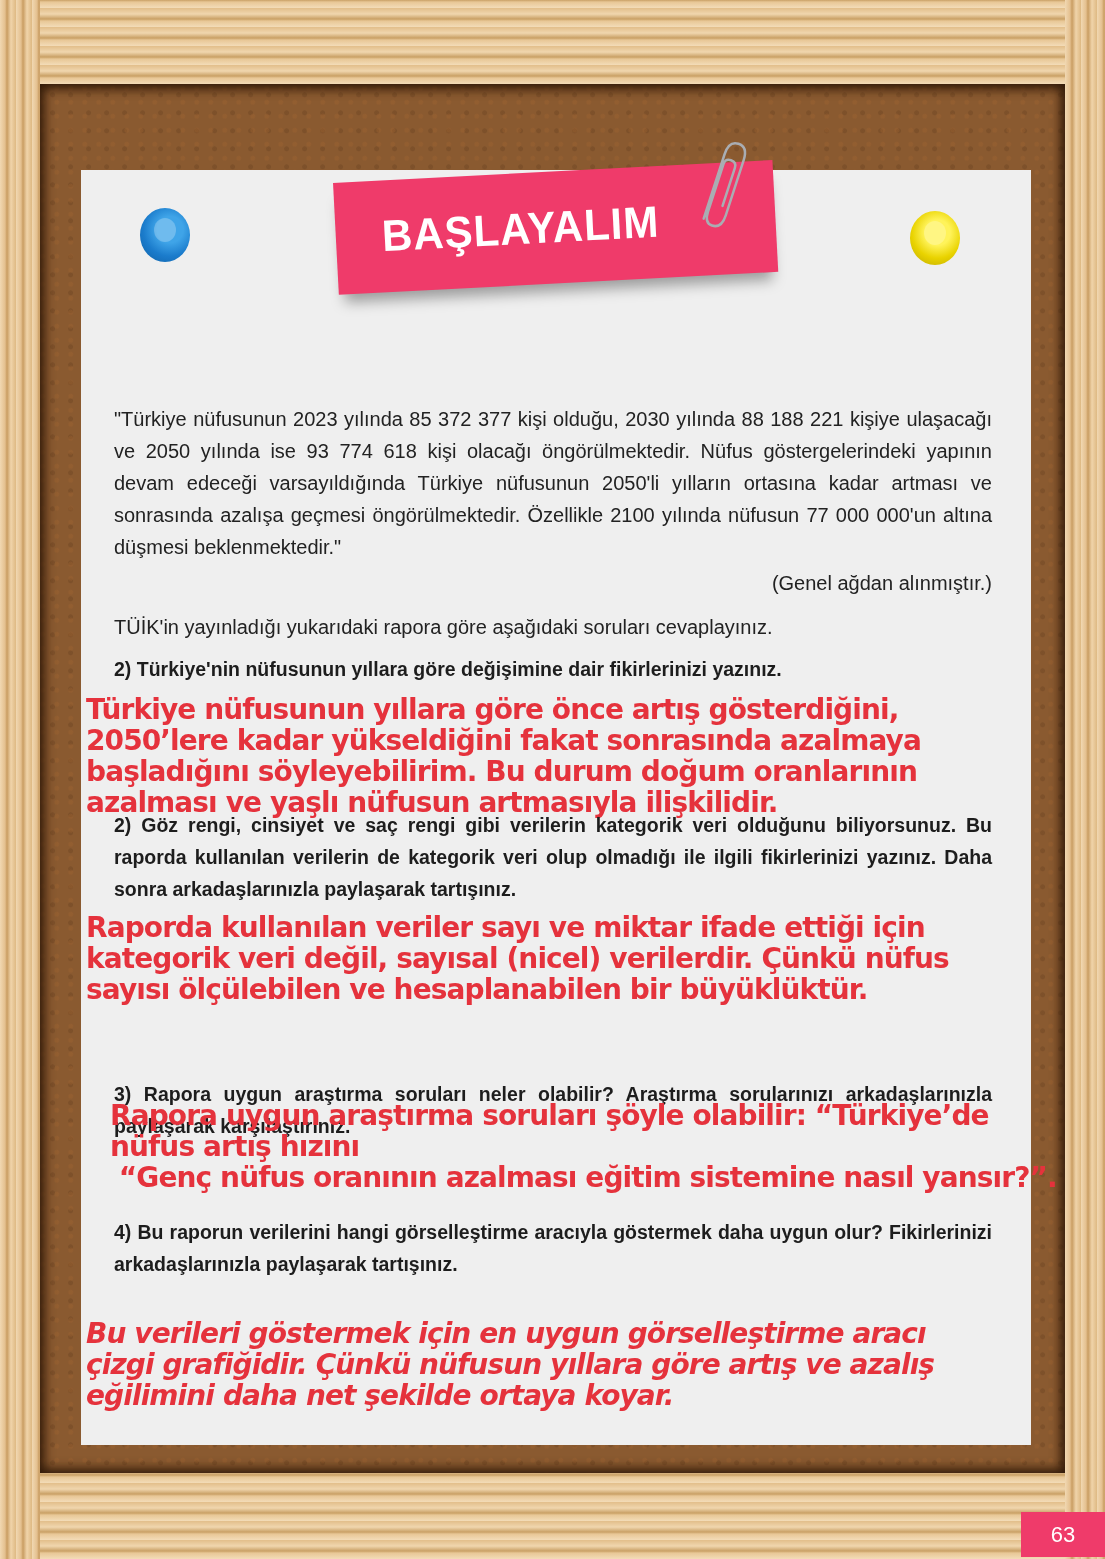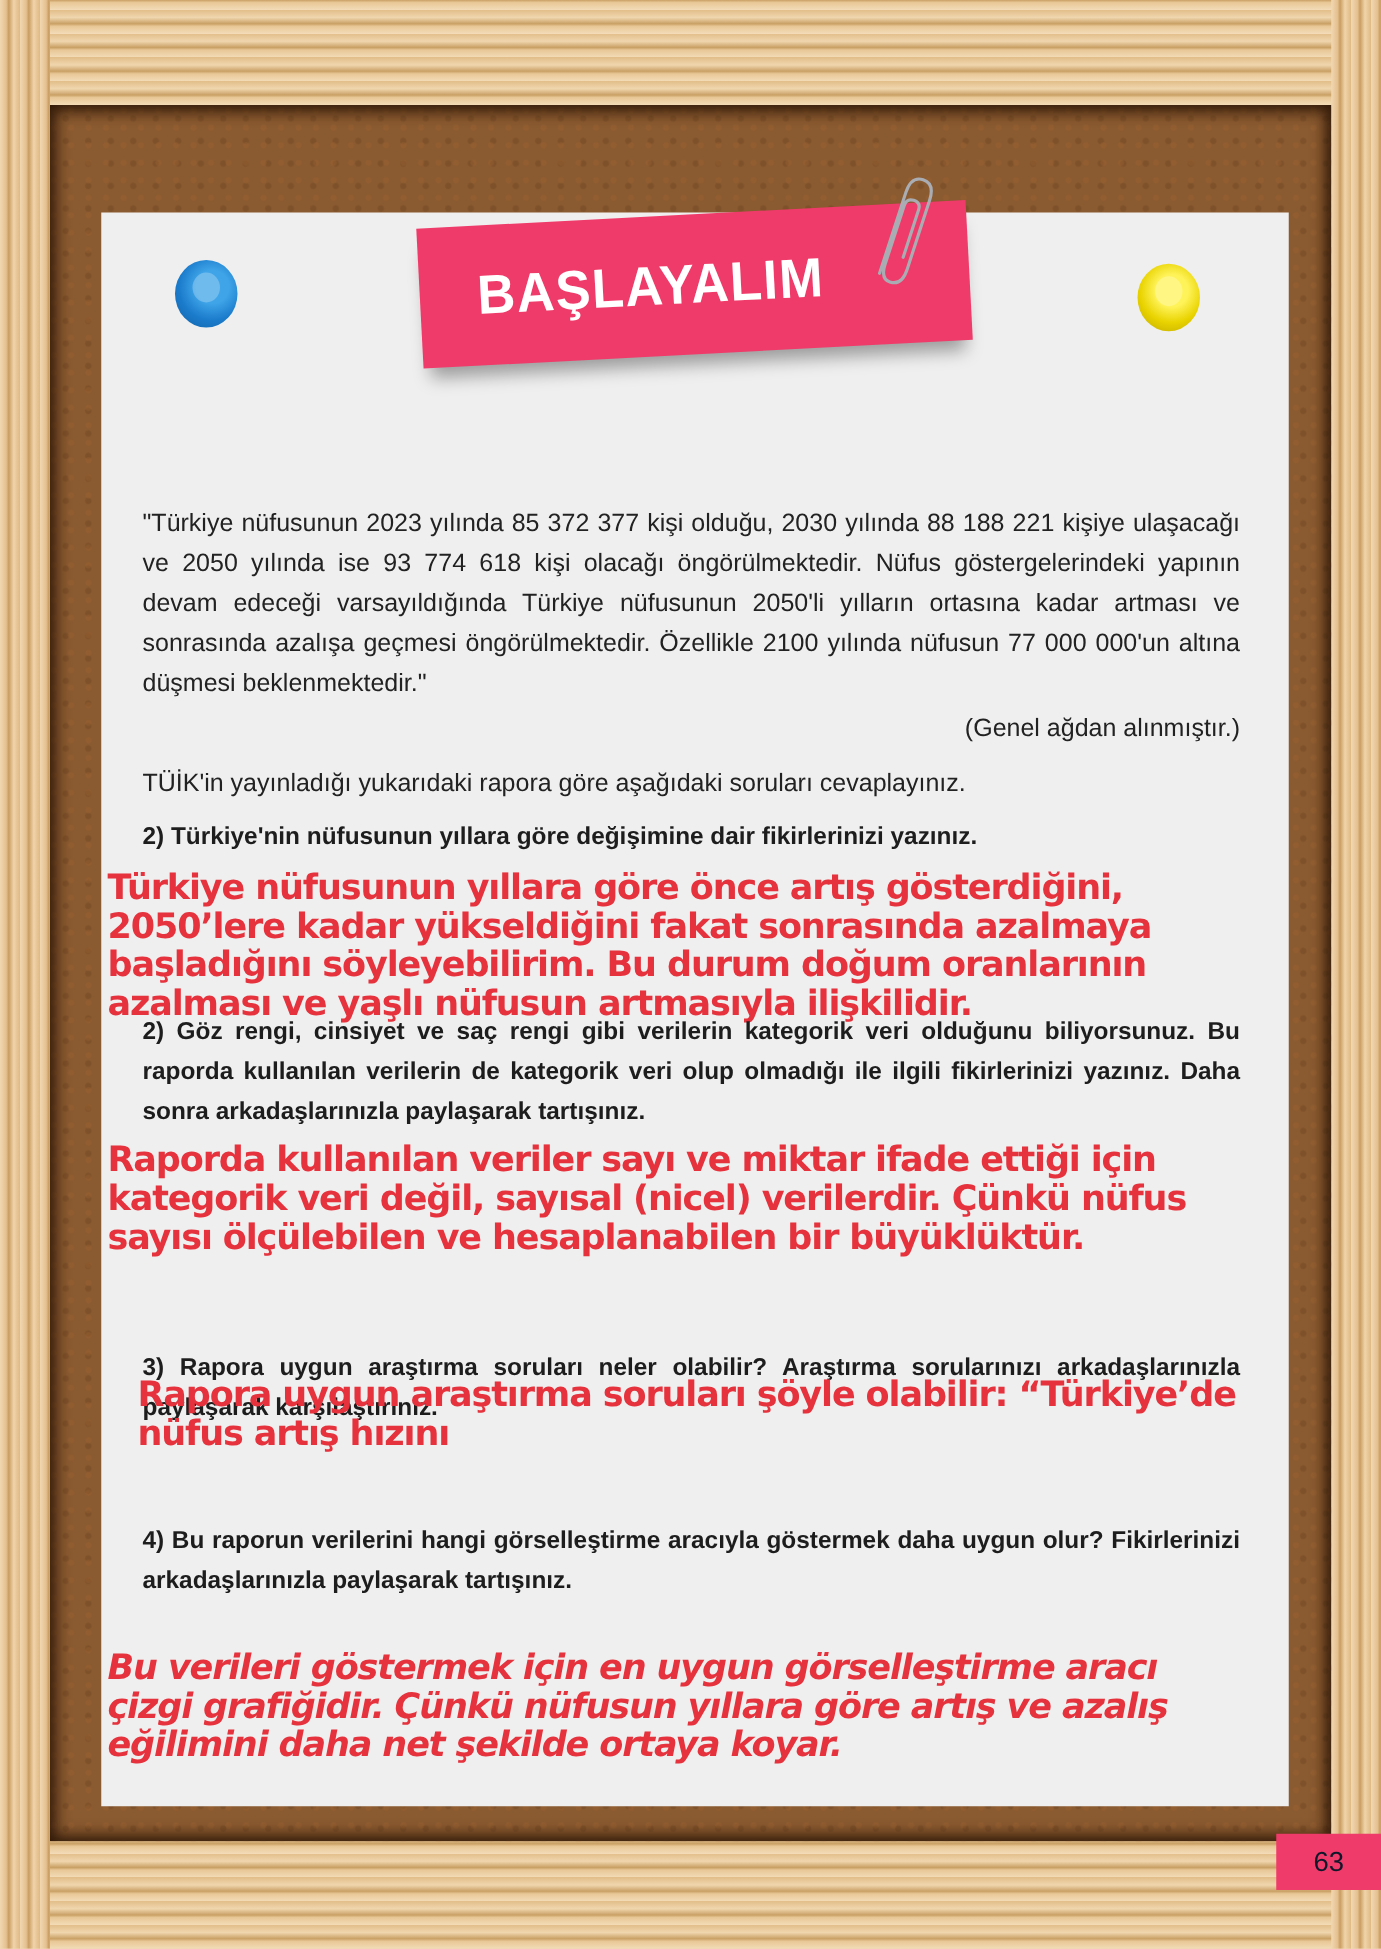--- a/index.html
+++ b/index.html
@@ -72,22 +72,22 @@
     left:114px; top:403px; width:878px; text-align:justify;
   }
   .source { left:114px; top:567px; width:878px; text-align:right; }
   .intro { left:114px; top:611px; width:878px; }
   .question { font-weight:bold; font-size:19.5px; color:#1d1d1d; }
   .answer {
     position:absolute; color:#e5323c; font-weight:bold; font-size:28px; line-height:31px;
     font-family:"DejaVu Sans", sans-serif; letter-spacing:-0.9px;
   }
   .page-number {
-    position:absolute; left:1021px; top:1467px; width:84px; height:45px;
-    background:#ef3b6a; color:#0f172a; font-size:22px;
+    position:absolute; left:1021px; top:1512px; width:84px; height:45px;
+    background:#ef3b6a; color:#ffffff; font-size:22px;
     display:flex; align-items:center; justify-content:center;
   }
 </style>
 </head>
 <body>
 
 <div class="frame">
   <div class="frame-top"></div>
   <div class="frame-bottom"></div>
   <div class="frame-left"></div>
@@ -115,19 +115,20 @@
 
   <div class="text-block question" style="left:114px; top:653px; width:878px;">2) Türkiye'nin nüfusunun yıllara göre değişimine dair fikirlerinizi yazınız.</div>
   <div class="answer" style="left:86px; top:694px; width:910px;">Türkiye nüfusunun yıllara göre önce artış gösterdiğini, 2050’lere kadar yükseldiğini fakat sonrasında azalmaya başladığını söyleyebilirim. Bu durum doğum oranlarının azalması ve yaşlı nüfusun artmasıyla ilişkilidir.</div>
 
   <div class="text-block question" style="left:114px; top:809px; width:878px; text-align:justify;">2) Göz rengi, cinsiyet ve saç rengi gibi verilerin kategorik veri olduğunu biliyorsunuz. Bu raporda kullanılan verilerin de kategorik veri olup olmadığı ile ilgili fikirlerinizi ya­zınız. Daha sonra arkadaşlarınızla paylaşarak tartışınız.</div>
   <div class="answer" style="left:86px; top:912px; width:910px;">Raporda kullanılan veriler sayı ve miktar ifade ettiği için kategorik veri değil, sayısal (nicel) verilerdir. Çünkü nüfus sayısı ölçülebilen ve hesaplanabilen bir büyüklüktür.</div>
 
   <div class="text-block question" style="left:114px; top:1078px; width:878px; text-align:justify;">3) Rapora uygun araştırma soruları neler olabilir? Araştırma sorularınızı arkadaşları­nızla paylaşarak karşılaştırınız.</div>
   <div class="answer" style="left:86px; top:1100px; width:930px;margin-left:24px;">
     <div>Rapora uygun araştırma soruları şöyle olabilir: “Türkiye’de nüfus artış hızını</div>
+    <div style="white-space:pre;"> “Genç nüfus oranının azalması eğitim sistemine nasıl yansır?”.</div>
   </div>
 
   <div class="text-block question" style="left:114px; top:1216px; width:878px; text-align:justify;">4) Bu raporun verilerini hangi görselleştirme aracıyla göstermek daha uygun olur? Fikirlerinizi arkadaşlarınızla paylaşarak tartışınız.</div>
   <div class="answer" style="left:86px; top:1318px; width:910px;font-style:italic;">Bu verileri göstermek için en uygun görselleştirme aracı çizgi grafiğidir. Çünkü nüfusun yıllara göre artış ve azalış eğilimini daha net şekilde ortaya koyar.</div>
 </div>
 
 <div class="page-number">63</div>
 
 </body></html>

